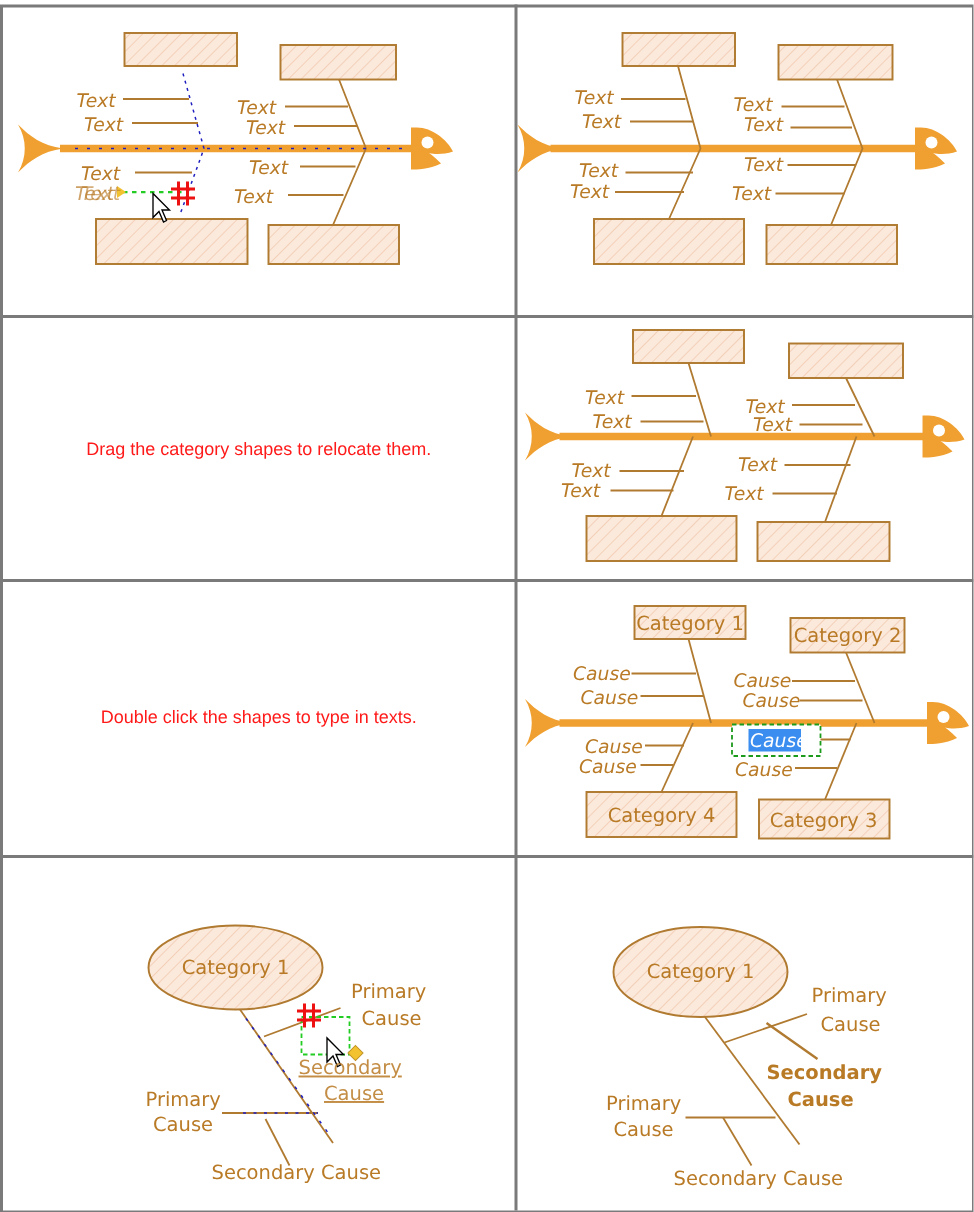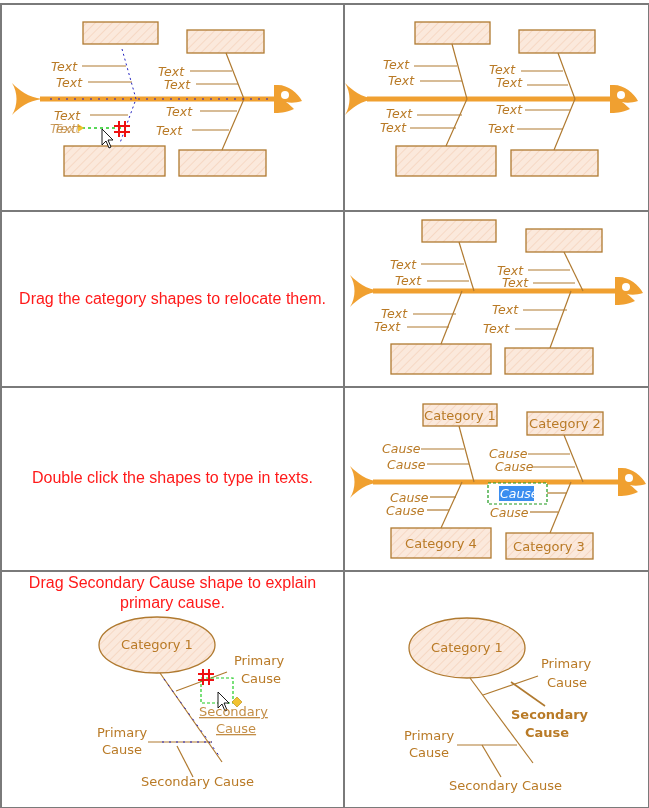--- a/index.html
+++ b/index.html
@@ -1,21 +1,21 @@
 <!DOCTYPE html>
 <html><head>
 <meta charset="utf-8">
 <style>
   html, body { margin:0; padding:0; background:#ffffff; }
   body { width:649px; height:808px; position:relative; overflow:hidden; font-family:"Liberation Sans", sans-serif; }
   .grid { position:absolute; left:0; top:3px; width:646px; height:802px; border:2px solid #7a7a7a; border-top-width:2px; box-sizing:content-box; }
   .vline { position:absolute; left:343px; top:3px; width:2px; height:804px; background:#7a7a7a; }
   .hline { position:absolute; left:0; width:649px; height:2px; background:#7a7a7a; }
   .cell { position:absolute; overflow:hidden; }
-  .instr { position:absolute; color:#ff1a1a; font-size:16px; text-align:center; width:100%; line-height:20px; }
+  .instr { position:absolute; color:#ff1a1a; font-size:12px; text-align:center; width:100%; line-height:20px; }
   svg text { font-family:"DejaVu Sans", sans-serif; }
   .lbl { fill:#b97a26; font-size:12.5px; font-style:italic; }
   .catlbl { fill:#b97a26; font-size:13px; }
   .stroke { stroke:#b07a30; stroke-width:1.2; fill:none; }
   .box { fill:url(#hatch); stroke:#b07a30; stroke-width:1.3; }
   .spine { stroke:#f0a030; stroke-width:5; }
   .fish { fill:#f0a030; }
 </style>
 </head>
 <body>
@@ -190,21 +190,20 @@
     <text x="41" y="127" class="lbl">Cause</text>
     <text x="145" y="129" class="lbl">Cause</text>
 
     <rect x="143" y="95" width="59" height="21" fill="#ffffff" stroke="#1c9a1c" stroke-width="1.2" stroke-dasharray="3,2"></rect>
     <rect x="154" y="98" width="35" height="15" fill="#3b8ef0"></rect>
     <text x="155" y="110" class="lbl" style="fill:#ffffff">Cause</text>
   </svg>
 </div>
 
 <div class="cell" style="left:2px;top:572px;width:341px;height:233px;">
-  <div class="instr" style="top:1px;left:0;width:341px;">Drag Secondary Cause shape to explain primary cause.</div>
   <svg width="341" height="233" style="position:absolute;left:0;top:0">
     <ellipse cx="155" cy="73" rx="58" ry="28" class="box"></ellipse>
     <text x="155" y="77" text-anchor="middle" class="catlbl">Category 1</text>
     <line x1="158" y1="101" x2="220" y2="190" class="stroke"></line>
     <line x1="174" y1="119" x2="225" y2="100" class="stroke"></line>
     <line x1="146" y1="170" x2="210" y2="170" class="stroke"></line>
     <line x1="175" y1="174" x2="191" y2="205" class="stroke"></line>
     <line x1="162" y1="107" x2="218" y2="185" stroke="#2020c0" stroke-width="1" stroke-dasharray="2,5"></line>
     <line x1="160" y1="170" x2="210" y2="170" stroke="#2020c0" stroke-width="1" stroke-dasharray="2,5"></line>
     <rect x="199" y="106" width="32" height="25" fill="none" stroke="#22cc22" stroke-width="1.2" stroke-dasharray="3,2"></rect>

